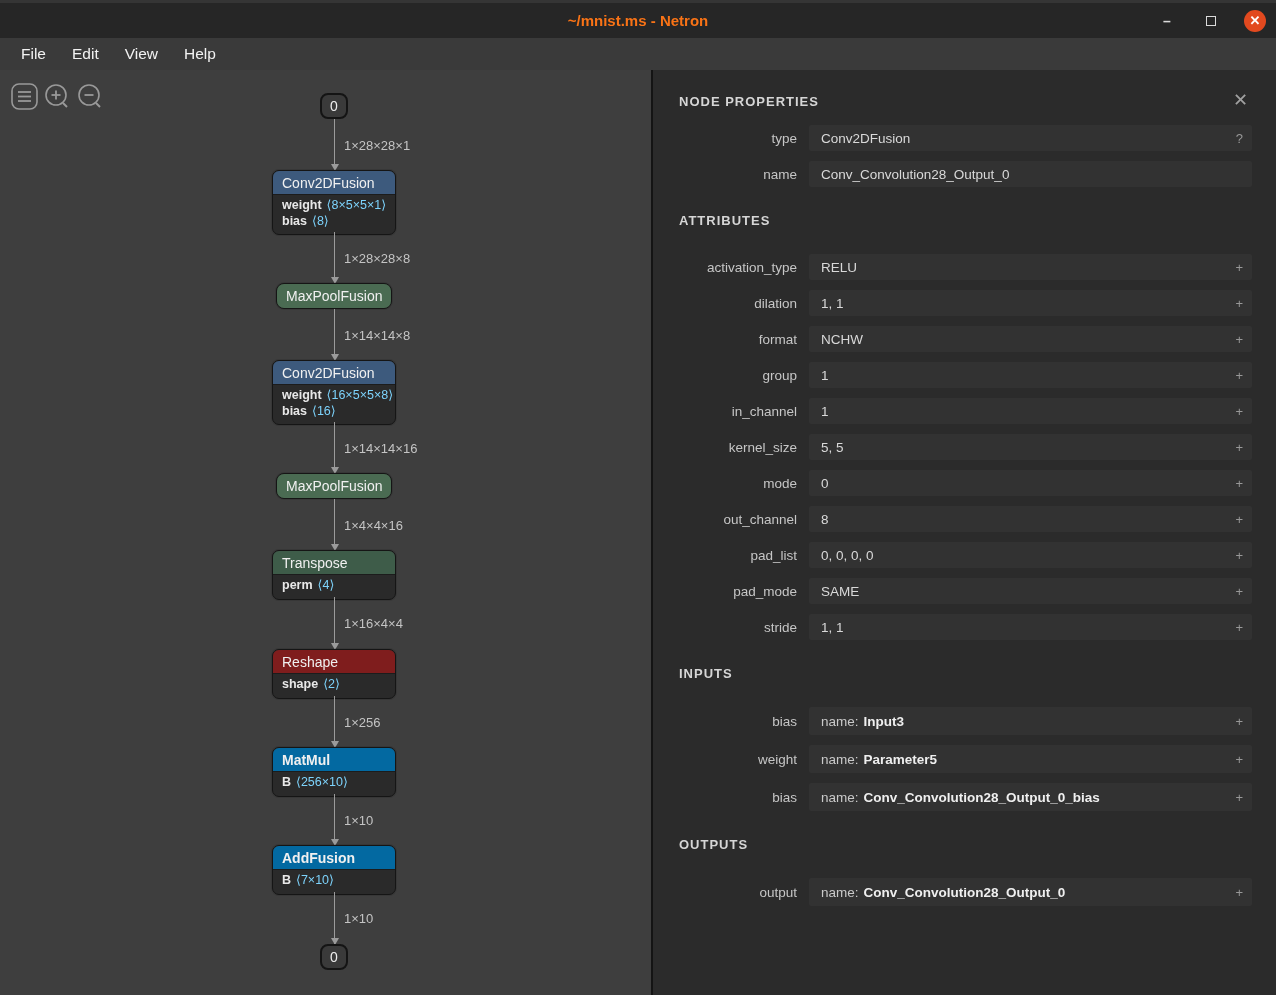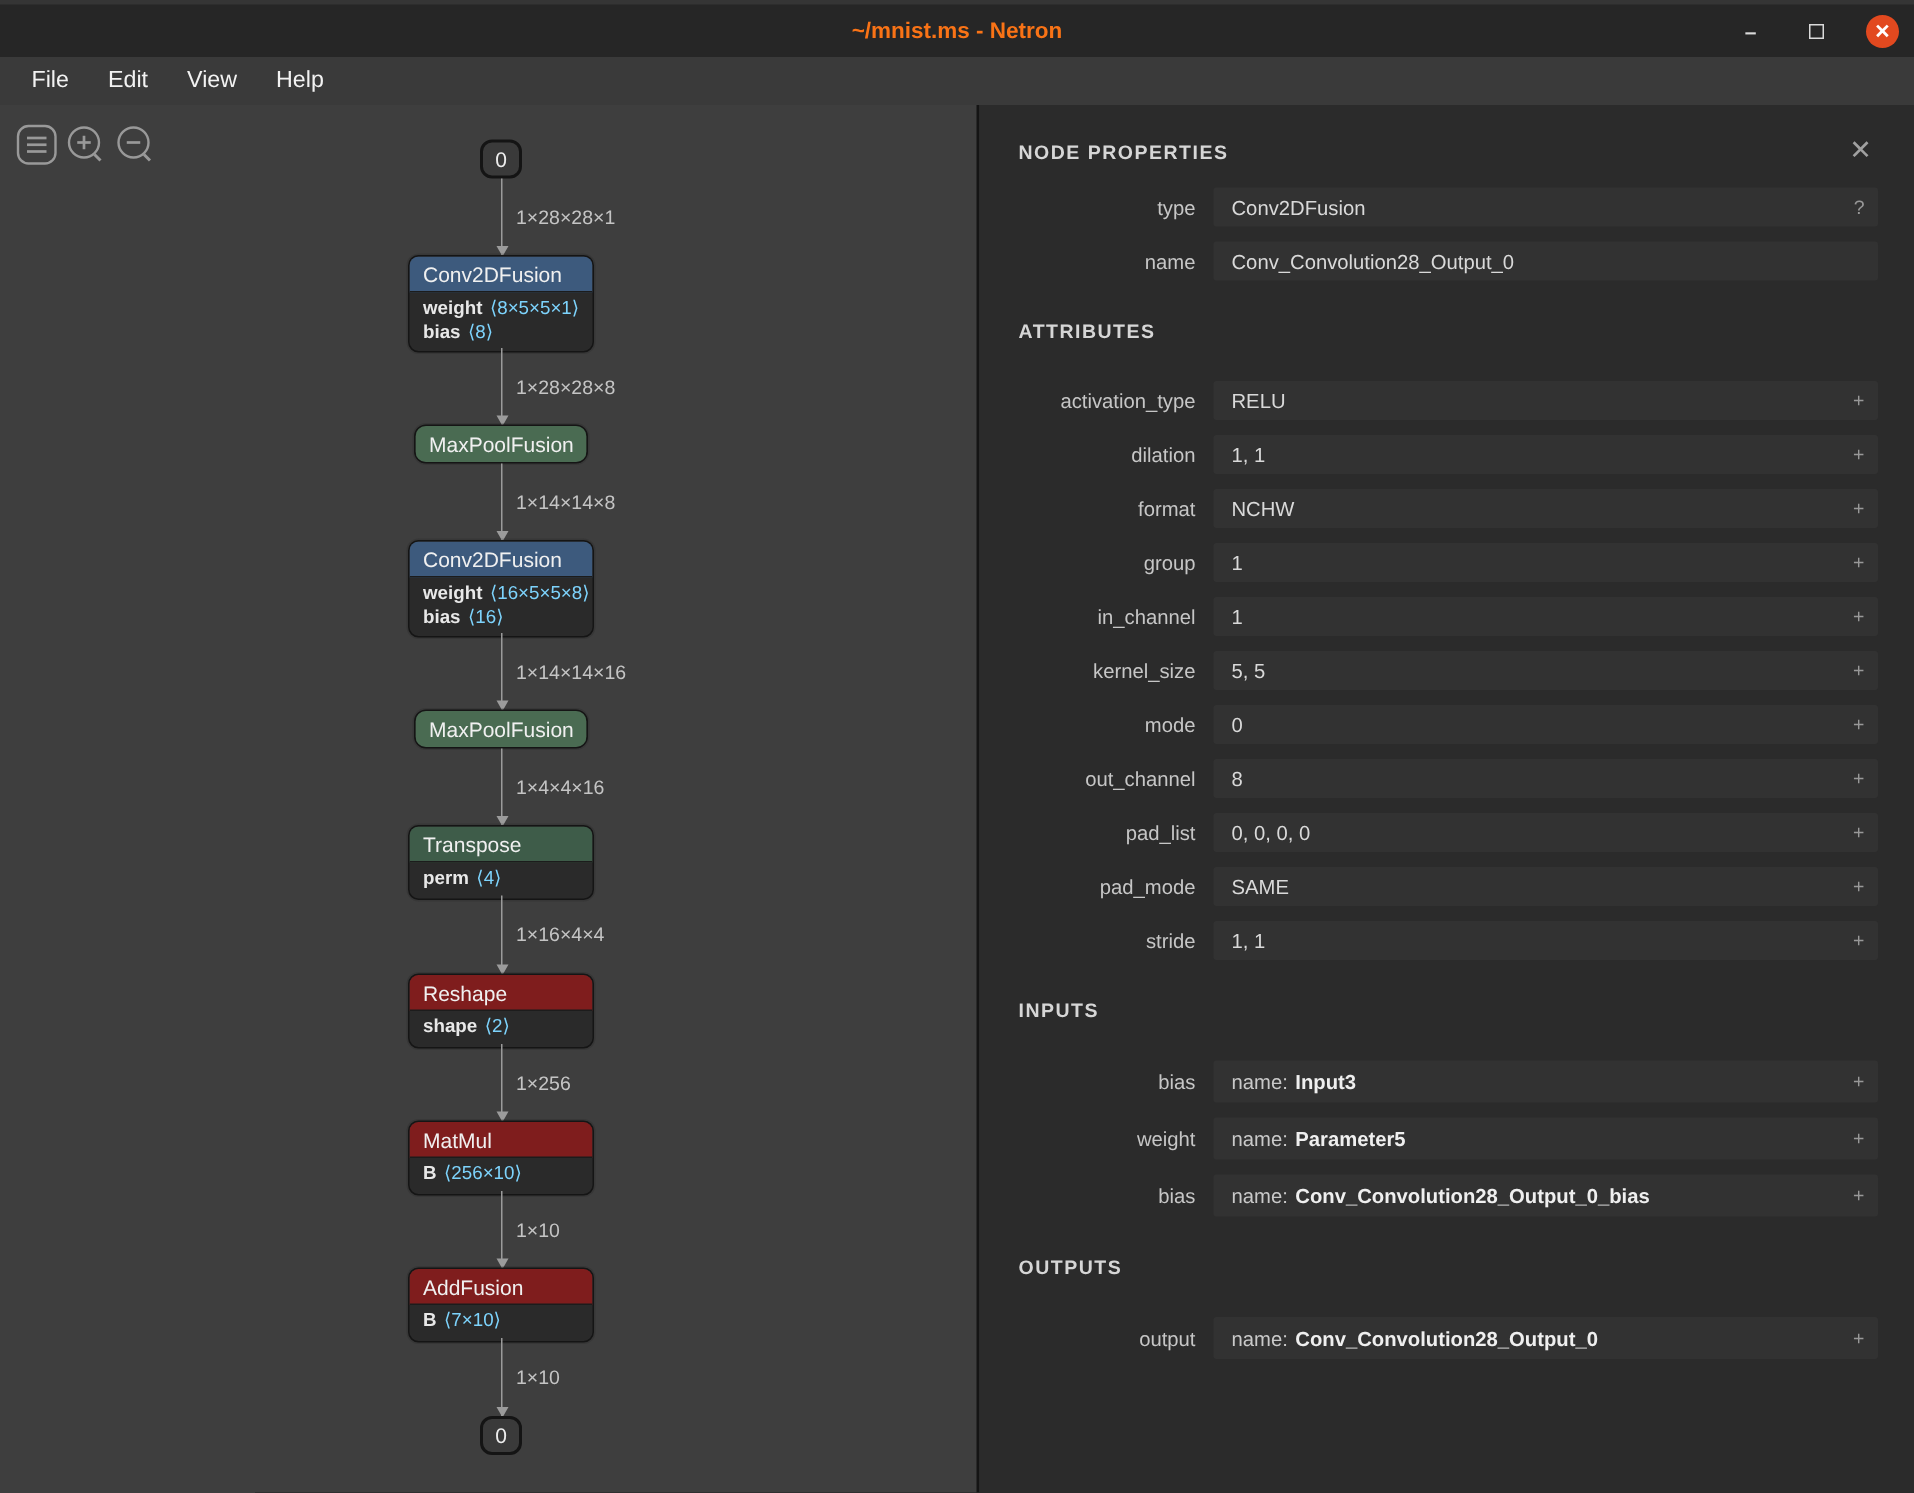--- a/index.html
+++ b/index.html
@@ -39,21 +39,21 @@
   .node-header { height:24px; display:flex; align-items:center; padding:0 9px;
     color:#f0f0f0; font-size:14px; border-bottom:1px solid #1c1c1c; }
   .node-body { padding:3px 9px 5px 9px; }
   .node-attr { font-size:12.5px; line-height:15.5px; white-space:nowrap; }
   .attr-name { color:#e8e8e8; font-weight:bold; }
   .attr-val  { color:#7dd3fc; margin-left:5px; }
   .hdr-conv      { background:#3d5a7d; }
   .hdr-pool      { background:#4a6b52; }
   .hdr-transpose { background:#3e5c49; }
   .hdr-reshape   { background:#7f1d1d; }
-  .hdr-dark      { background:#7f1d1d; }
+  .hdr-dark      { background:#0369a1;font-weight:bold; }
   .node.solo { border-radius:8px; }
   .node.solo .node-header { border-bottom:none; height:24px; }
 
   .io-node { position:absolute; width:28px; height:26px; background:#3a3a3a;
     border:2px solid #141414; border-radius:8px; color:#ededed; font-size:14px;
     display:flex; align-items:center; justify-content:center; }
 
   .edge { position:absolute; left:334px; width:1px; background:#9b9b9b; }
   .edge .arrow { position:absolute; bottom:-1px; left:-3.5px; width:0; height:0;
     border-left:4px solid transparent; border-right:4px solid transparent;

